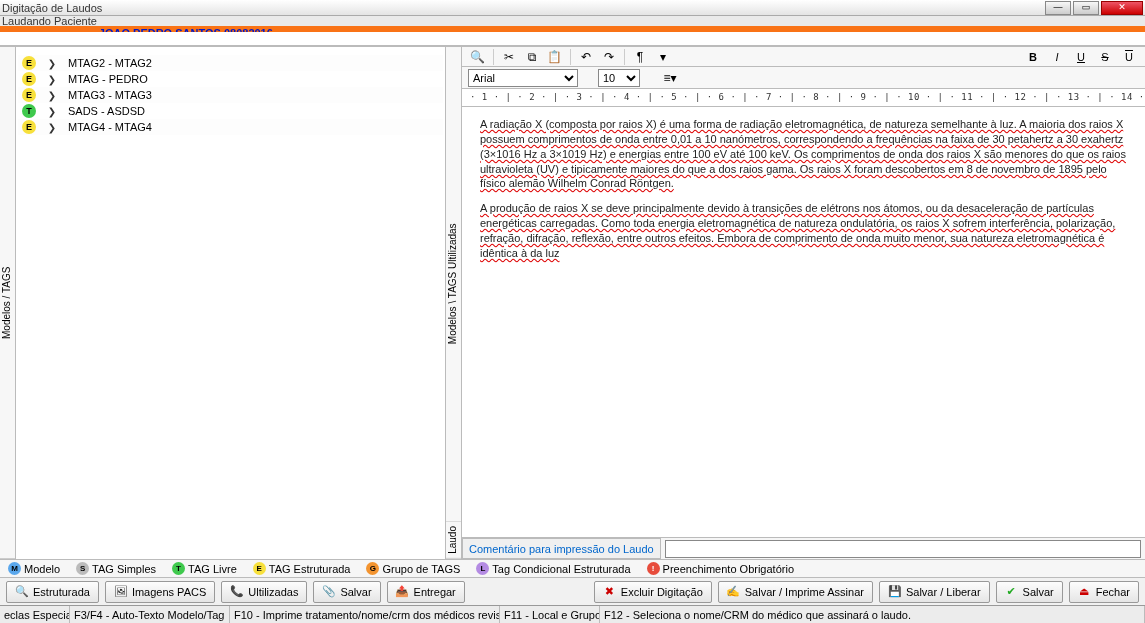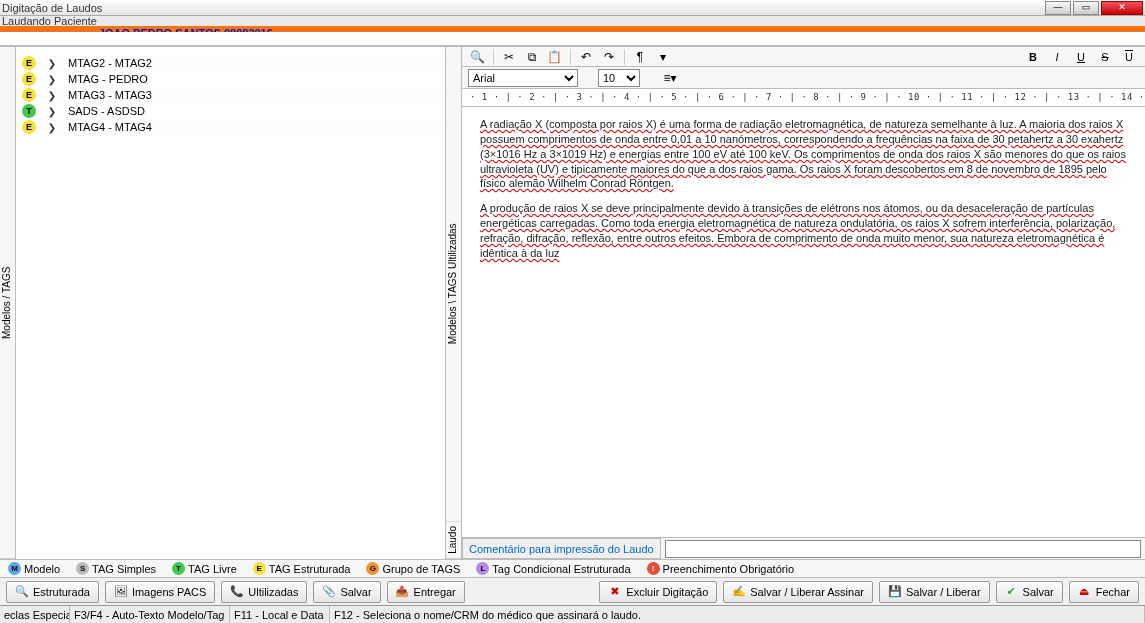--- a/index.html
+++ b/index.html
@@ -255,34 +255,35 @@
       <span class="ic">📤</span>
       <span>Entregar</span>
     </button>
   <span class="flex"></span>
   <button class="btn">
       <span class="ic" style="color:#c00">✖</span>
       <span>Excluir Digitação</span>
     </button>
   <button class="btn">
       <span class="ic">✍</span>
-      <span>Salvar / Liberar Assinar</span>
+      <span>Salvar / Imprime Assinar</span>
     </button>
   <button class="btn">
       <span class="ic">💾</span>
       <span>Salvar / Liberar</span>
     </button>
   <button class="btn">
       <span class="ic" style="color:#2a2">✔</span>
       <span>Salvar</span>
     </button>
   <button class="btn">
       <span class="ic" style="color:#c00">⏏</span>
       <span>Fechar</span>
     </button>
 </div>
 
 <div class="status-bar">
   <div class="status-cell" style="width:70px">eclas Especiais</div>
   <div class="status-cell" style="width:160px">F3/F4 - Auto-Texto Modelo/Tag</div>
-  <div class="status-cell" style="width:100px">F11 - Local e Data</div>
+  <div class="status-cell" style="width:270px">F10 - Imprime tratamento/nome/crm dos médicos revis</div>
+  <div class="status-cell" style="width:100px">F11 - Local e Grupo</div>
   <div class="status-cell" style="flex:1">F12 - Seleciona o nome/CRM do médico que assinará o laudo.</div>
 </div>
 
 </body></html>

